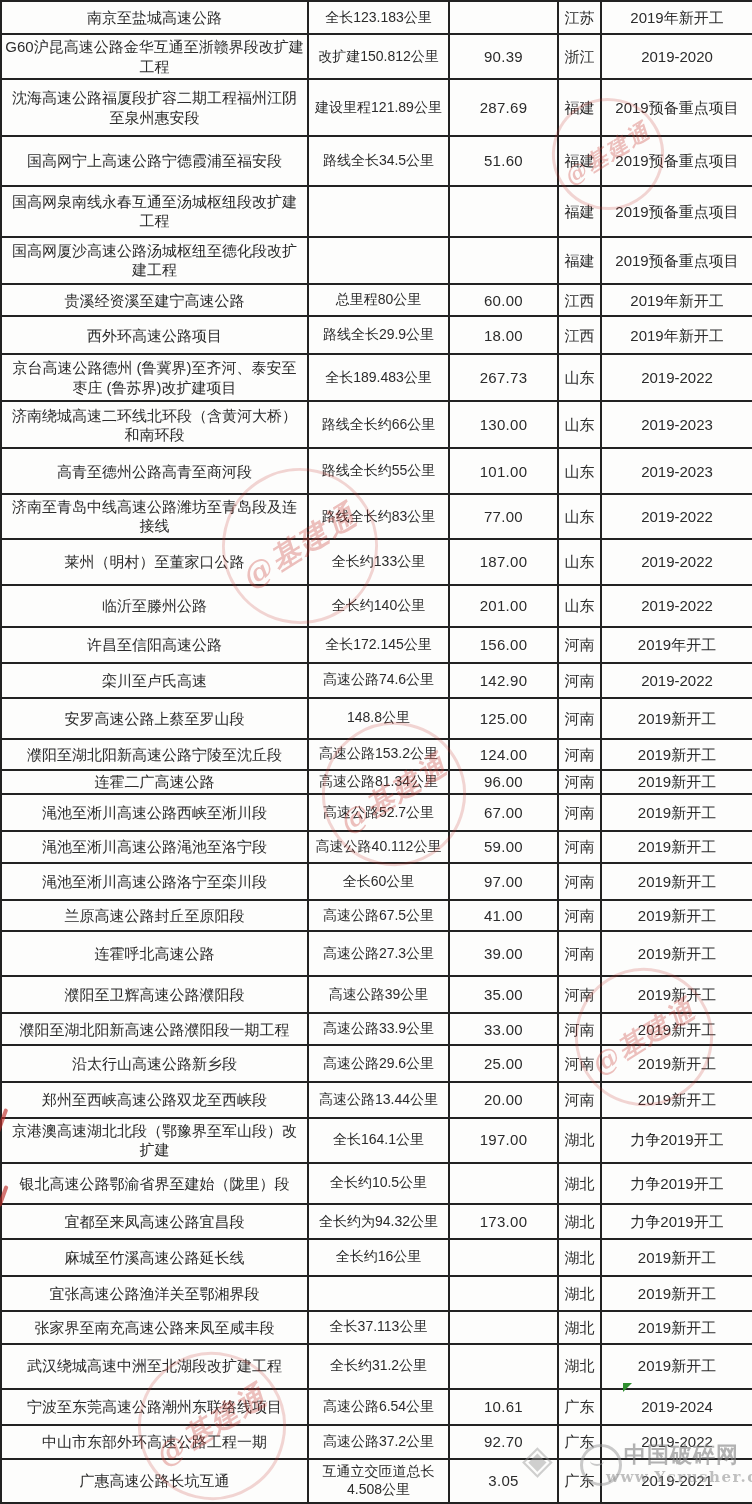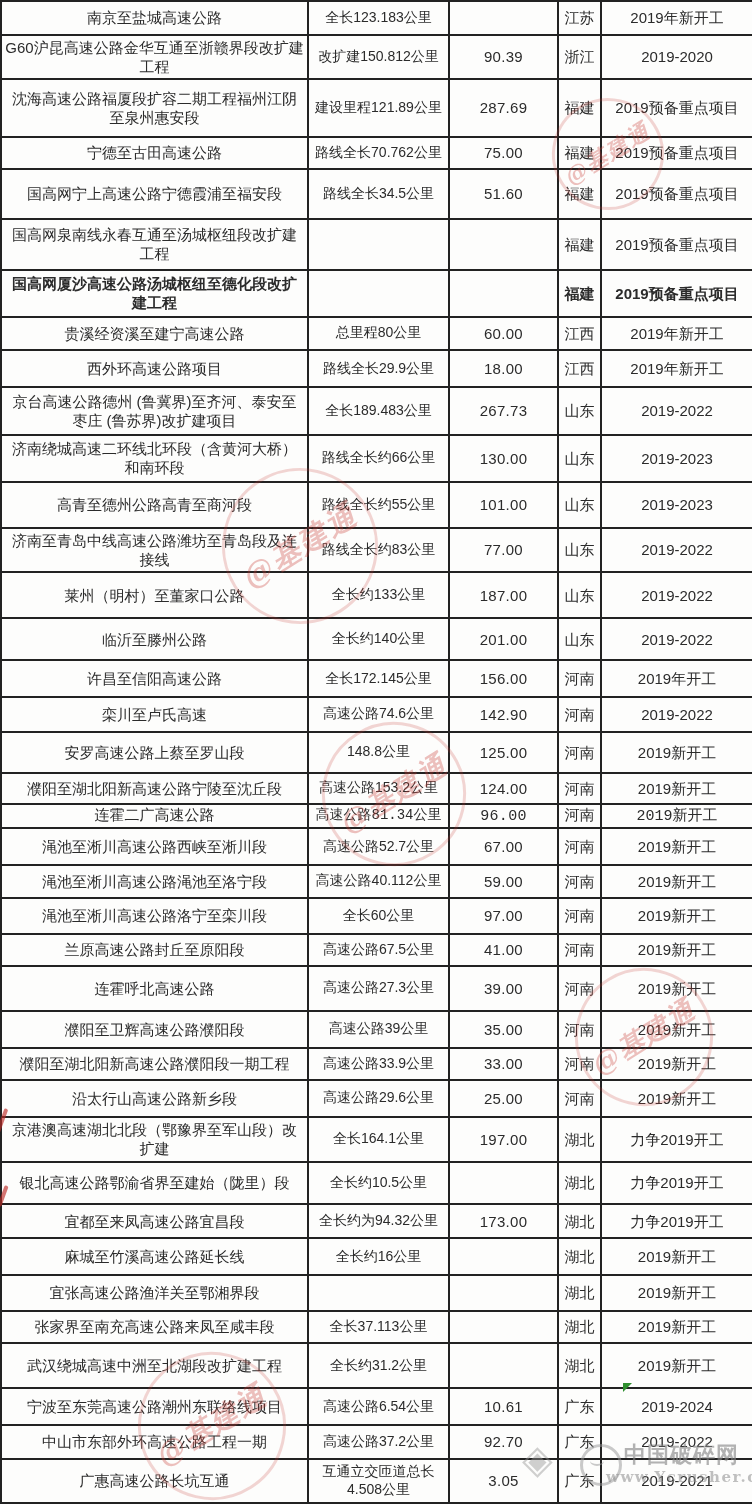--- a/index.html
+++ b/index.html
@@ -105,42 +105,35 @@
           <td class="c-prov">浙江</td>
           <td class="c-sched">2019-2020</td>
         </tr>
         <tr style="height: 55px;">
           <td class="c-name">沈海高速公路福厦段扩容二期工程福州江阴至泉州惠安段</td>
           <td class="c-len">建设里程121.89公里</td>
           <td class="c-inv">287.69</td>
           <td class="c-prov">福建</td>
           <td class="c-sched">2019预备重点项目</td>
         </tr>
-        <tr style="height: 31px;">
-          <td class="c-name">宁德至古田高速公路</td>
-          <td class="c-len">路线全长70.762公里</td>
-          <td class="c-inv">75.00</td>
-          <td class="c-prov">福建</td>
-          <td class="c-sched">2019预备重点项目</td>
-        </tr>
         <tr style="height: 47px;">
           <td class="c-name">国高网宁上高速公路宁德霞浦至福安段</td>
           <td class="c-len">路线全长34.5公里</td>
           <td class="c-inv">51.60</td>
           <td class="c-prov">福建</td>
           <td class="c-sched">2019预备重点项目</td>
         </tr>
         <tr style="height: 49px;">
           <td class="c-name">国高网泉南线永春互通至汤城枢纽段改扩建工程</td>
           <td class="c-len"></td>
           <td class="c-inv"></td>
           <td class="c-prov">福建</td>
           <td class="c-sched">2019预备重点项目</td>
         </tr>
-        <tr style="height: 45px; font-weight: bold;">
+        <tr style="height: 45px;">
           <td class="c-name">国高网厦沙高速公路汤城枢纽至德化段改扩建工程</td>
           <td class="c-len"></td>
           <td class="c-inv"></td>
           <td class="c-prov">福建</td>
           <td class="c-sched">2019预备重点项目</td>
         </tr>
         <tr style="height: 31px;">
           <td class="c-name">贵溪经资溪至建宁高速公路</td>
           <td class="c-len">总里程80公里</td>
           <td class="c-inv">60.00</td>
@@ -217,21 +210,21 @@
           <td class="c-prov">河南</td>
           <td class="c-sched">2019新开工</td>
         </tr>
         <tr style="height: 30px;">
           <td class="c-name">濮阳至湖北阳新高速公路宁陵至沈丘段</td>
           <td class="c-len">高速公路153.2公里</td>
           <td class="c-inv">124.00</td>
           <td class="c-prov">河南</td>
           <td class="c-sched">2019新开工</td>
         </tr>
-        <tr style="height: 20px; font-family: Liberation Mono, monospace;">
+        <tr style="height: 20px;">
           <td class="c-name">连霍二广高速公路</td>
           <td class="c-len">高速公路81.34公里</td>
           <td class="c-inv">96.00</td>
           <td class="c-prov">河南</td>
           <td class="c-sched">2019新开工</td>
         </tr>
         <tr style="height: 35px;">
           <td class="c-name">渑池至淅川高速公路西峡至淅川段</td>
           <td class="c-len">高速公路52.7公里</td>
           <td class="c-inv">67.00</td>
@@ -277,20 +270,27 @@
           <td class="c-name">濮阳至湖北阳新高速公路濮阳段一期工程</td>
           <td class="c-len">高速公路33.9公里</td>
           <td class="c-inv">33.00</td>
           <td class="c-prov">河南</td>
           <td class="c-sched">2019新开工</td>
         </tr>
         <tr style="height: 35px;">
           <td class="c-name">沿太行山高速公路新乡段</td>
           <td class="c-len">高速公路29.6公里</td>
           <td class="c-inv">25.00</td>
+          <td class="c-prov">河南</td>
+          <td class="c-sched">2019新开工</td>
+        </tr>
+        <tr style="height: 34px;">
+          <td class="c-name">郑州至西峡高速公路双龙至西峡段</td>
+          <td class="c-len">高速公路13.44公里</td>
+          <td class="c-inv">20.00</td>
           <td class="c-prov">河南</td>
           <td class="c-sched">2019新开工</td>
         </tr>
         <tr style="height: 43px;">
           <td class="c-name">京港澳高速湖北北段（鄂豫界至军山段）改扩建</td>
           <td class="c-len">全长164.1公里</td>
           <td class="c-inv">197.00</td>
           <td class="c-prov">湖北</td>
           <td class="c-sched">力争2019开工</td>
         </tr>

